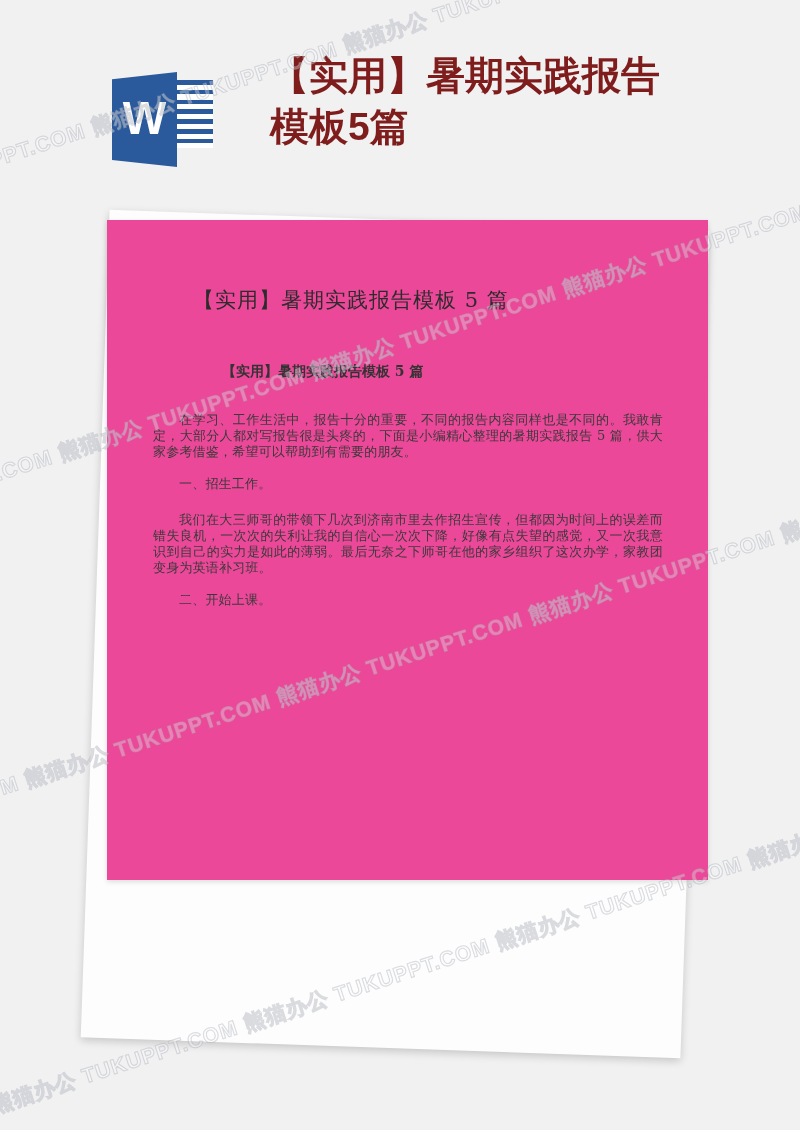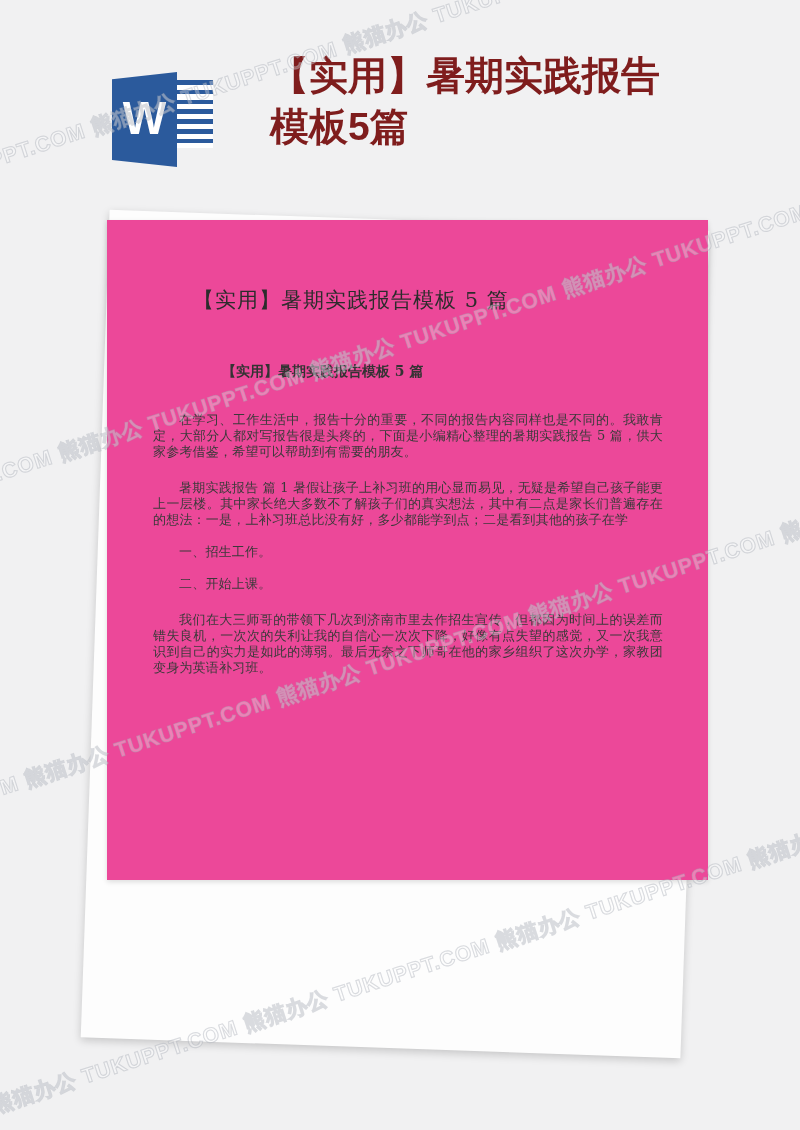--- a/index.html
+++ b/index.html
@@ -110,24 +110,23 @@
   <div class="page-title">【实用】暑期实践报告模板5篇</div>
 </div>
 
 <div class="preview-page-back"></div>
 <div class="preview-page">
   <div class="doc-content">
     <h1 class="doc-title">【实用】暑期实践报告模板 5 篇</h1>
     <div class="doc-subtitle">【实用】暑期实践报告模板 5 篇</div>
     <div id="paras">
         <p class="para first">在学习、工作生活中，报告十分的重要，不同的报告内容同样也是不同的。我敢肯定，大部分人都对写报告很是头疼的，下面是小编精心整理的暑期实践报告 5 篇，供大家参考借鉴，希望可以帮助到有需要的朋友。</p>
-        <p class="para">暑期实践报告 篇 1 暑假让孩子上补习班的用心显而易见，无疑是希望自己孩子能更上一层楼。其中家长绝大多数不了解孩子们的真实想法，其中有二点是家长们普遍存在的想法：一是，上补习班总比没有好，多少都能学到点；二是看到其他的孩子在学</p>
         <p class="para para-heading">一、招生工作。</p>
+        <p class="para">我们在大三师哥的带领下几次到济南市里去作招生宣传，但都因为时间上的误差而错失良机，一次次的失利让我的自信心一次次下降，好像有点失望的感觉，又一次我意识到自己的实力是如此的薄弱。最后无奈之下师哥在他的家乡组织了这次办学，家教团变身为英语补习班。</p>
         <p class="para para-heading">二、开始上课。</p>
-        <p class="para">我们在大三师哥的带领下几次到济南市里去作招生宣传，但都因为时间上的误差而错失良机，一次次的失利让我的自信心一次次下降，好像有点失望的感觉，又一次我意识到自己的实力是如此的薄弱。最后无奈之下师哥在他的家乡组织了这次办学，家教团变身为英语补习班。</p>
       </div>
   </div>
 </div>
 
 <div class="watermark-layer">
   <div class="wm-rotor" id="wm-rotor">
       <span class="wm" style="left: 277px; top: 340px;">熊猫办公 TUKUPPT.COM</span>
       <span class="wm" style="left: 542px; top: 340px;">熊猫办公 TUKUPPT.COM</span>
       <span class="wm" style="left: 807px; top: 340px;">熊猫办公 TUKUPPT.COM</span>
       <span class="wm" style="left: 145px; top: 640px;">熊猫办公 TUKUPPT.COM</span>

